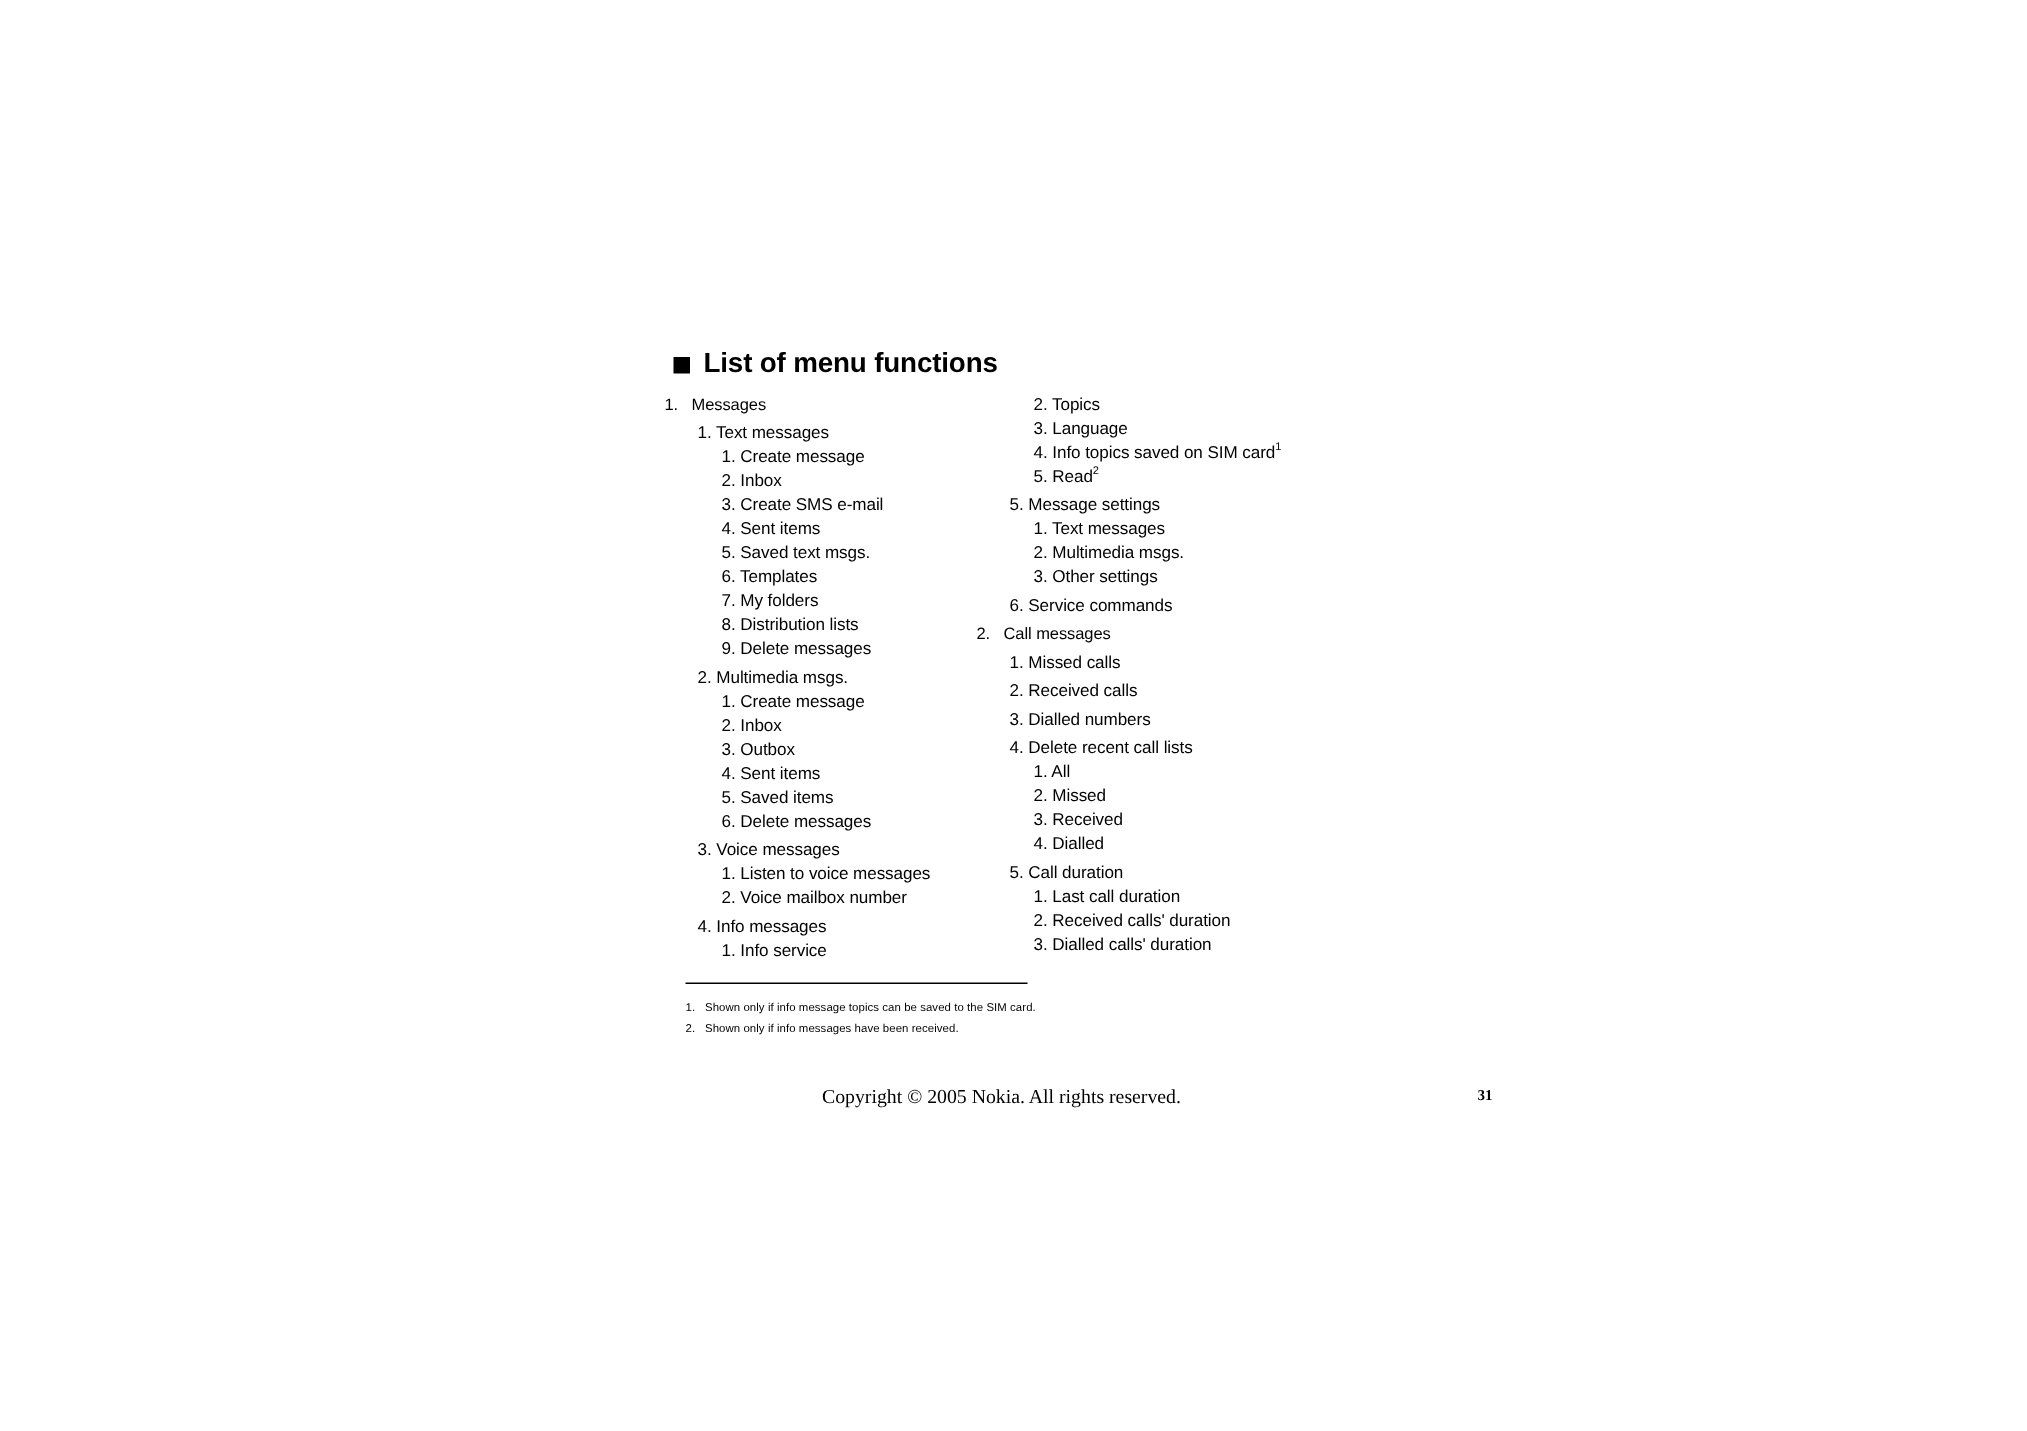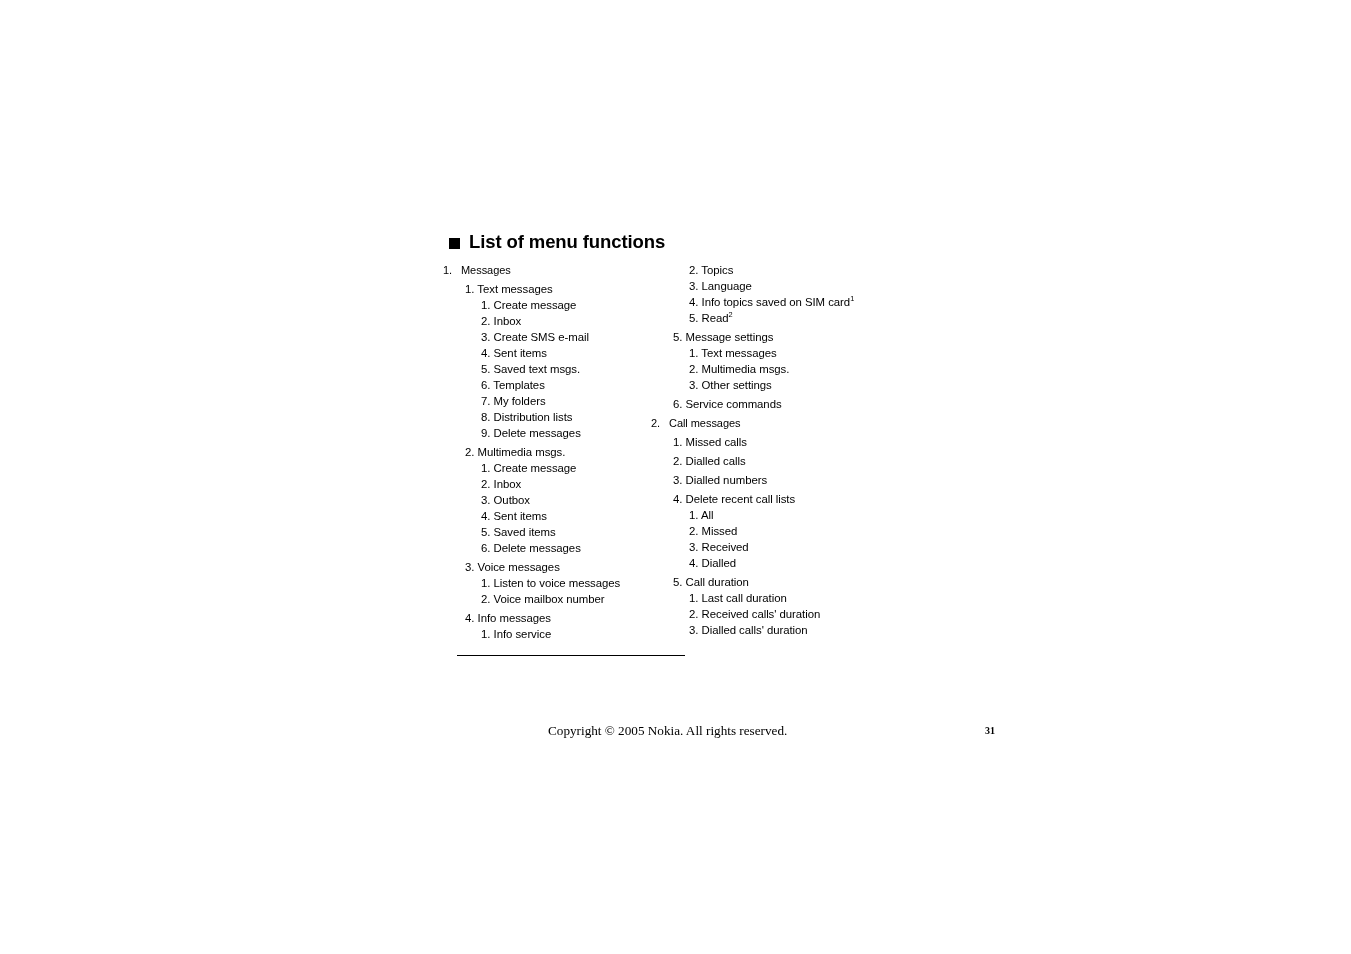--- a/index.html
+++ b/index.html
@@ -171,33 +171,37 @@
       <div class="row lvl3"><span class="num">3.</span> <span>Language</span></div>
       <div class="row lvl3"><span class="num">4.</span> <span>Info topics saved on SIM card</span><sup>1</sup></div>
       <div class="row lvl3"><span class="num">5.</span> <span>Read</span><sup>2</sup></div>
       <div class="row lvl2 gap-top"><span class="num">5.</span> <span>Message settings</span></div>
       <div class="row lvl3"><span class="num">1.</span> <span>Text messages</span></div>
       <div class="row lvl3"><span class="num">2.</span> <span>Multimedia msgs.</span></div>
       <div class="row lvl3"><span class="num">3.</span> <span>Other settings</span></div>
       <div class="row lvl2 gap-top"><span class="num">6.</span> <span>Service commands</span></div>
       <div class="row lvl1 gap-top"><span class="num">2.</span><span>Call messages</span></div>
       <div class="row lvl2 gap-top"><span class="num">1.</span> <span>Missed calls</span></div>
-      <div class="row lvl2 gap-top"><span class="num">2.</span> <span>Dialled calls</span></div>
+      <div class="row lvl2 gap-top"><span class="num">2.</span> <span>Received calls</span></div>
       <div class="row lvl2 gap-top"><span class="num">3.</span> <span>Dialled numbers</span></div>
       <div class="row lvl2 gap-top"><span class="num">4.</span> <span>Delete recent call lists</span></div>
       <div class="row lvl3"><span class="num">1.</span> <span>All</span></div>
       <div class="row lvl3"><span class="num">2.</span> <span>Missed</span></div>
       <div class="row lvl3"><span class="num">3.</span> <span>Received</span></div>
       <div class="row lvl3"><span class="num">4.</span> <span>Dialled</span></div>
       <div class="row lvl2 gap-top"><span class="num">5.</span> <span>Call duration</span></div>
       <div class="row lvl3"><span class="num">1.</span> <span>Last call duration</span></div>
       <div class="row lvl3"><span class="num">2.</span> <span>Received calls' duration</span></div>
       <div class="row lvl3"><span class="num">3.</span> <span>Dialled calls' duration</span></div>
     </div>
 
   <div class="footnote-rule"></div>
+  <div class="footnotes" id="footnotes">
+      <div class="footnote"><span class="fn-num">1.</span><span>Shown only if info message topics can be saved to the SIM card.</span></div>
+      <div class="footnote"><span class="fn-num">2.</span><span>Shown only if info messages have been received.</span></div>
+    </div>
 
   <div class="footer">
     <span class="footer-copyright">Copyright © 2005 Nokia. All rights reserved.</span>
     <span class="footer-pageno">31</span>
   </div>
 
 </div>
 
 </body></html>

